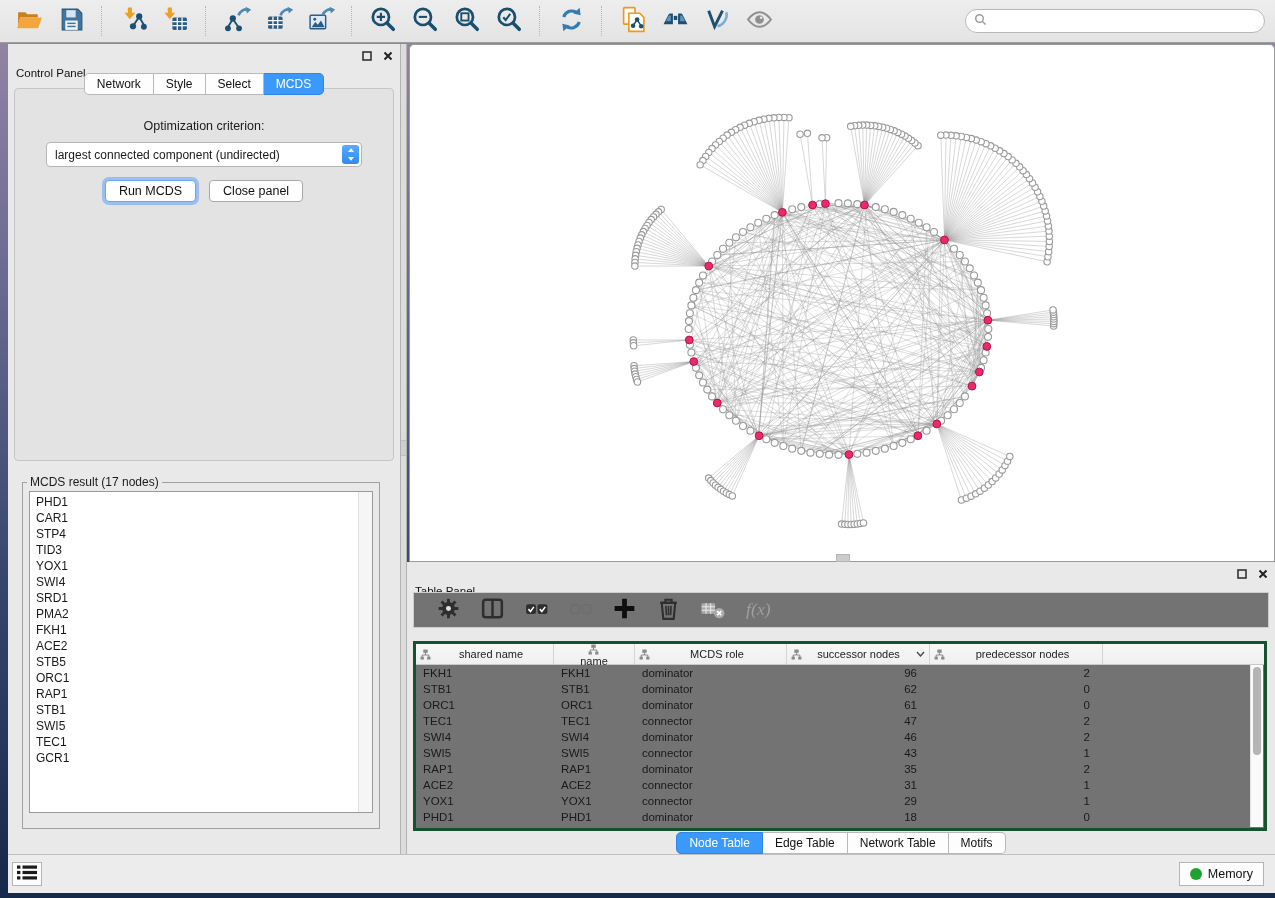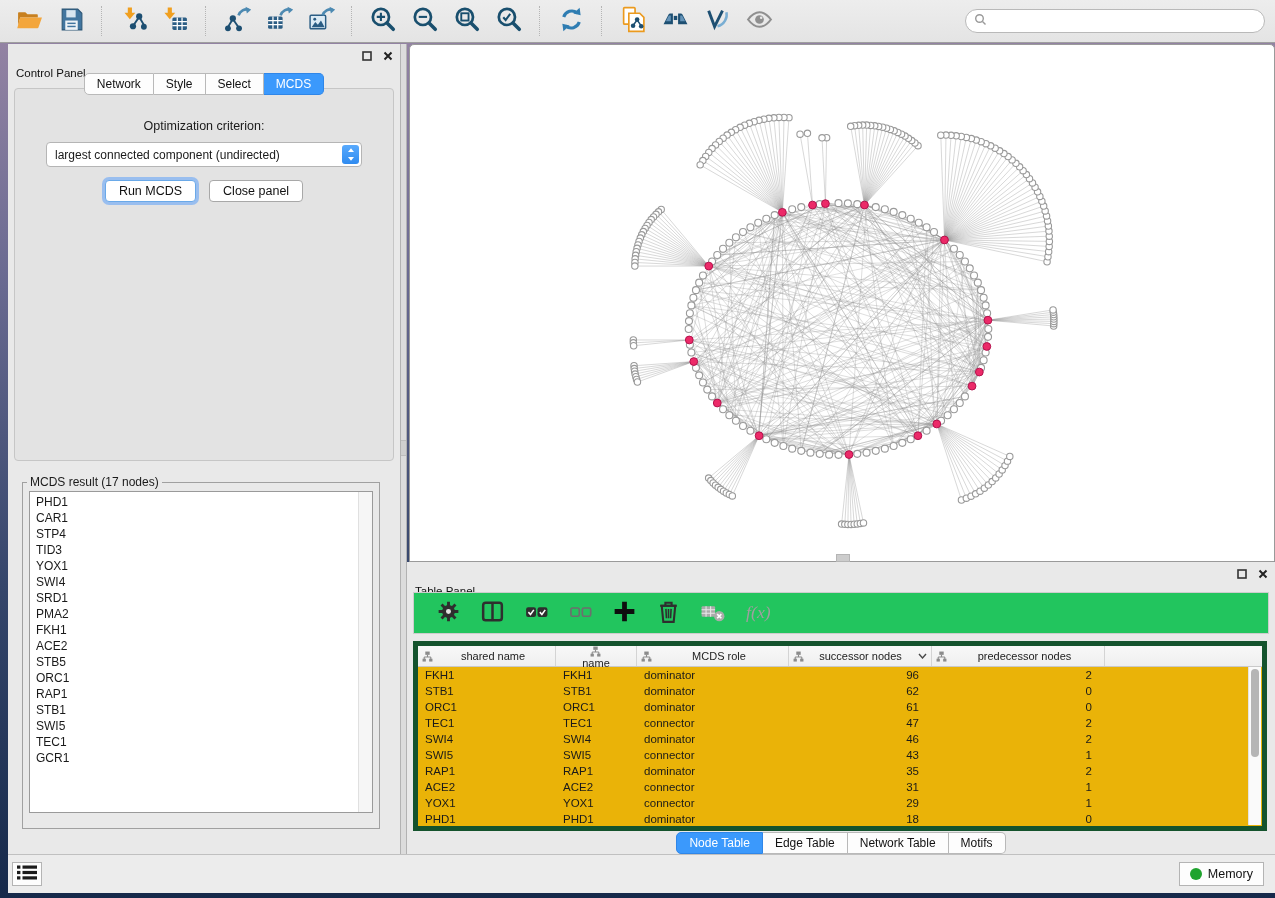--- a/index.html
+++ b/index.html
@@ -47,23 +47,23 @@
   .netwin{position:absolute;left:2px;top:0;right:0;height:518px;border:1px solid #9a9a9a;border-radius:5px 5px 0 0;box-sizing:border-box;background:#fff;}
   .net-titlebar{height:19px;background:linear-gradient(#efefef,#dcdcdc);border-bottom:1px solid #b6b6b6;border-radius:4px 4px 0 0;position:relative;display:flex;align-items:center;justify-content:center;}
   .tlights{position:absolute;left:7px;top:4px;display:flex;gap:9px;}
   .tlight{width:11px;height:11px;border-radius:50%;border:.5px solid rgba(0,0,0,.2);padding:0;}
   .net-title{font-size:12px;font-weight:700;color:#222;}
   .net-canvas{position:absolute;left:0;right:0;top:19px;bottom:0;background:#fff;overflow:hidden;}
   .net-canvas svg{display:block;width:100%;height:100%;}
   .hgrip{position:absolute;left:50%;bottom:-1px;width:12px;height:6px;margin-left:-6px;background:#cccccc;border:1px solid #b5b5b5;}
   
   .tpanel{position:absolute;left:0;top:518px;right:0;bottom:0;background:#e9e9e9;}
-  .tp-toolbar{position:absolute;top:30px;left:6px;right:6px;height:42px;background:#22c55e;border:1px solid #cdcdcd;display:flex;align-items:center;padding-left:12px;box-sizing:border-box;}
+  .tp-toolbar{position:absolute;top:30px;left:6px;right:6px;height:36px;background:#737373;border:1px solid #cdcdcd;display:flex;align-items:center;padding-left:12px;box-sizing:border-box;}
   .tp-toolbar .icon-btn{margin:0 6px;}
-  .tp-table{position:absolute;top:79px;left:6px;right:8px;bottom:24px;background:#eab308;border:5px solid #14532d;overflow:hidden;}
+  .tp-table{position:absolute;top:79px;left:6px;right:8px;bottom:24px;background:#737373;border:3px solid #14532d;overflow:hidden;}
   .thead{display:flex;height:20px;border-bottom:1px solid #c9c9c9;background:linear-gradient(#f8f8f8,#efefef);}
   .th{display:flex;align-items:center;font-size:11px;color:#222;border-right:1px solid #d4d4d4;box-sizing:border-box;padding:0 4px;position:relative;}
   .th .thlabel{flex:1;text-align:center;}
   .trow{display:flex;height:16px;}
   .td{font-size:11.5px;line-height:16px;box-sizing:border-box;white-space:nowrap;overflow:hidden;}
   .td.left{padding-left:7px;text-align:left;}
   .td.right{padding-right:13px;text-align:right;}
   .tscroll{position:absolute;right:1px;top:21px;bottom:1px;width:12px;background:#fafafa;border-left:1px solid #e4e4e4;}
   .tthumb{position:absolute;left:1.5px;top:2px;width:8px;height:88px;background:#b5b5b5;border-radius:5px;}
   .tp-tabs{position:absolute;bottom:1px;left:0;right:0;text-align:center;}

